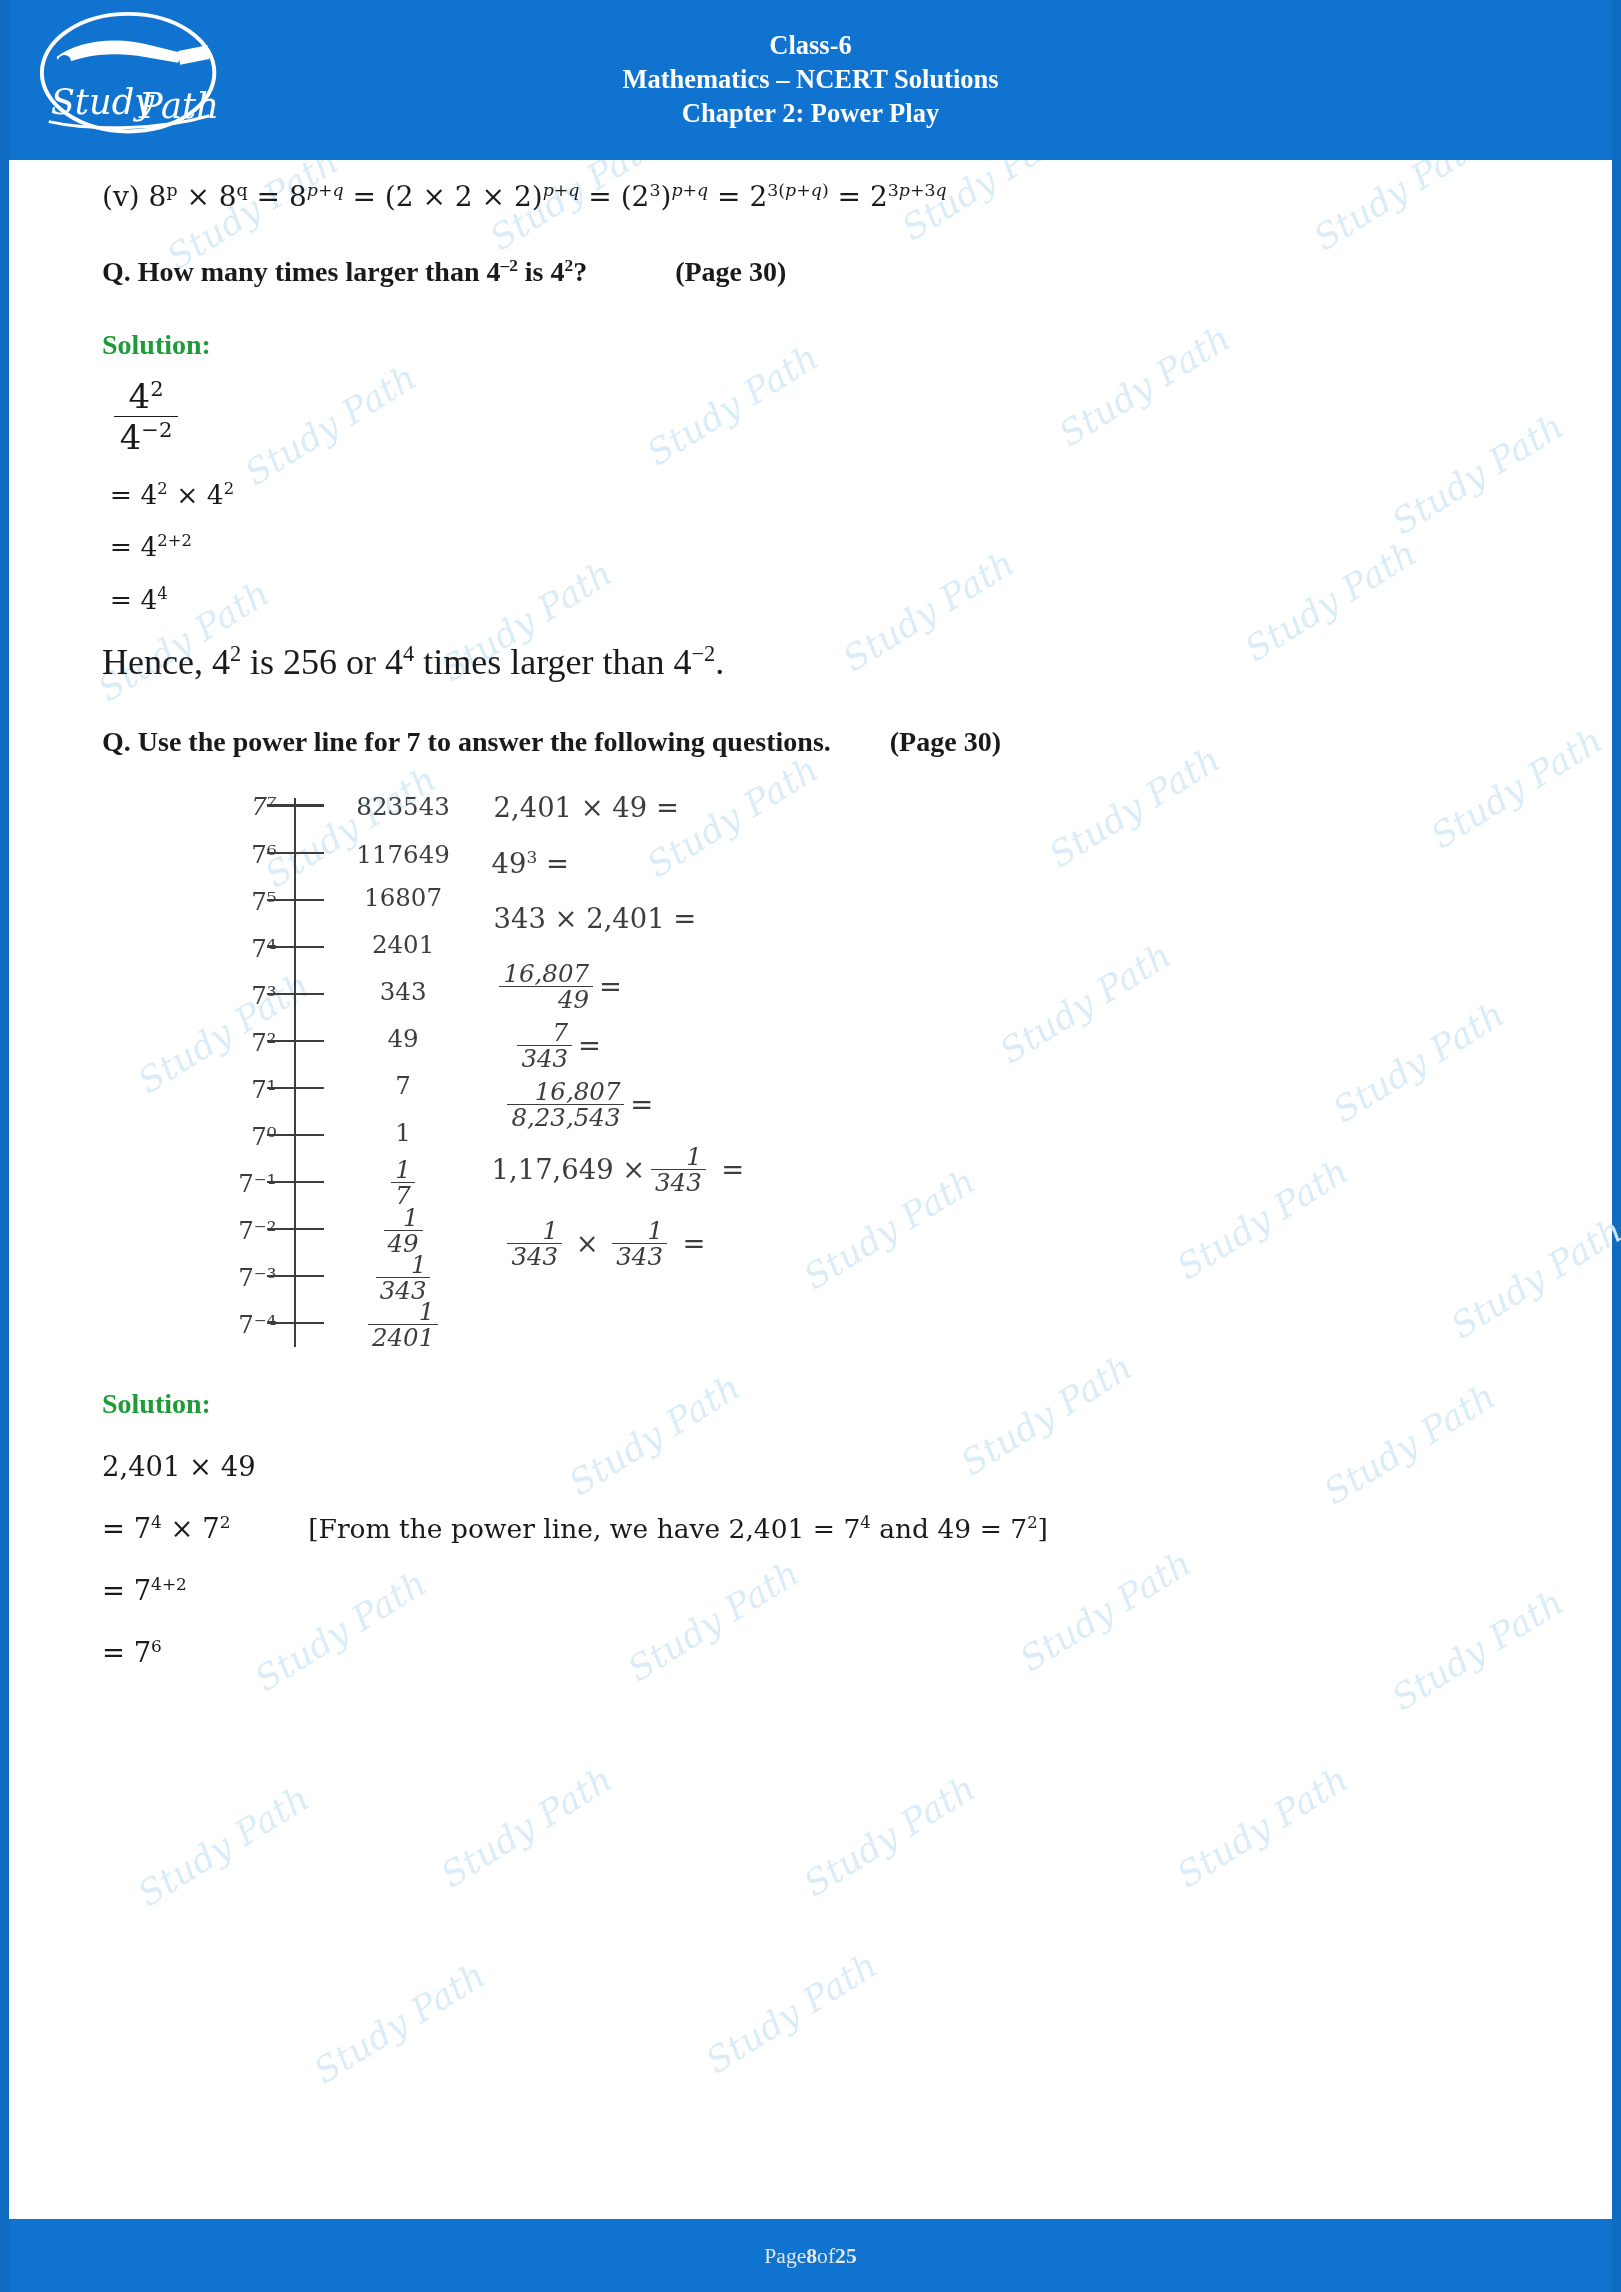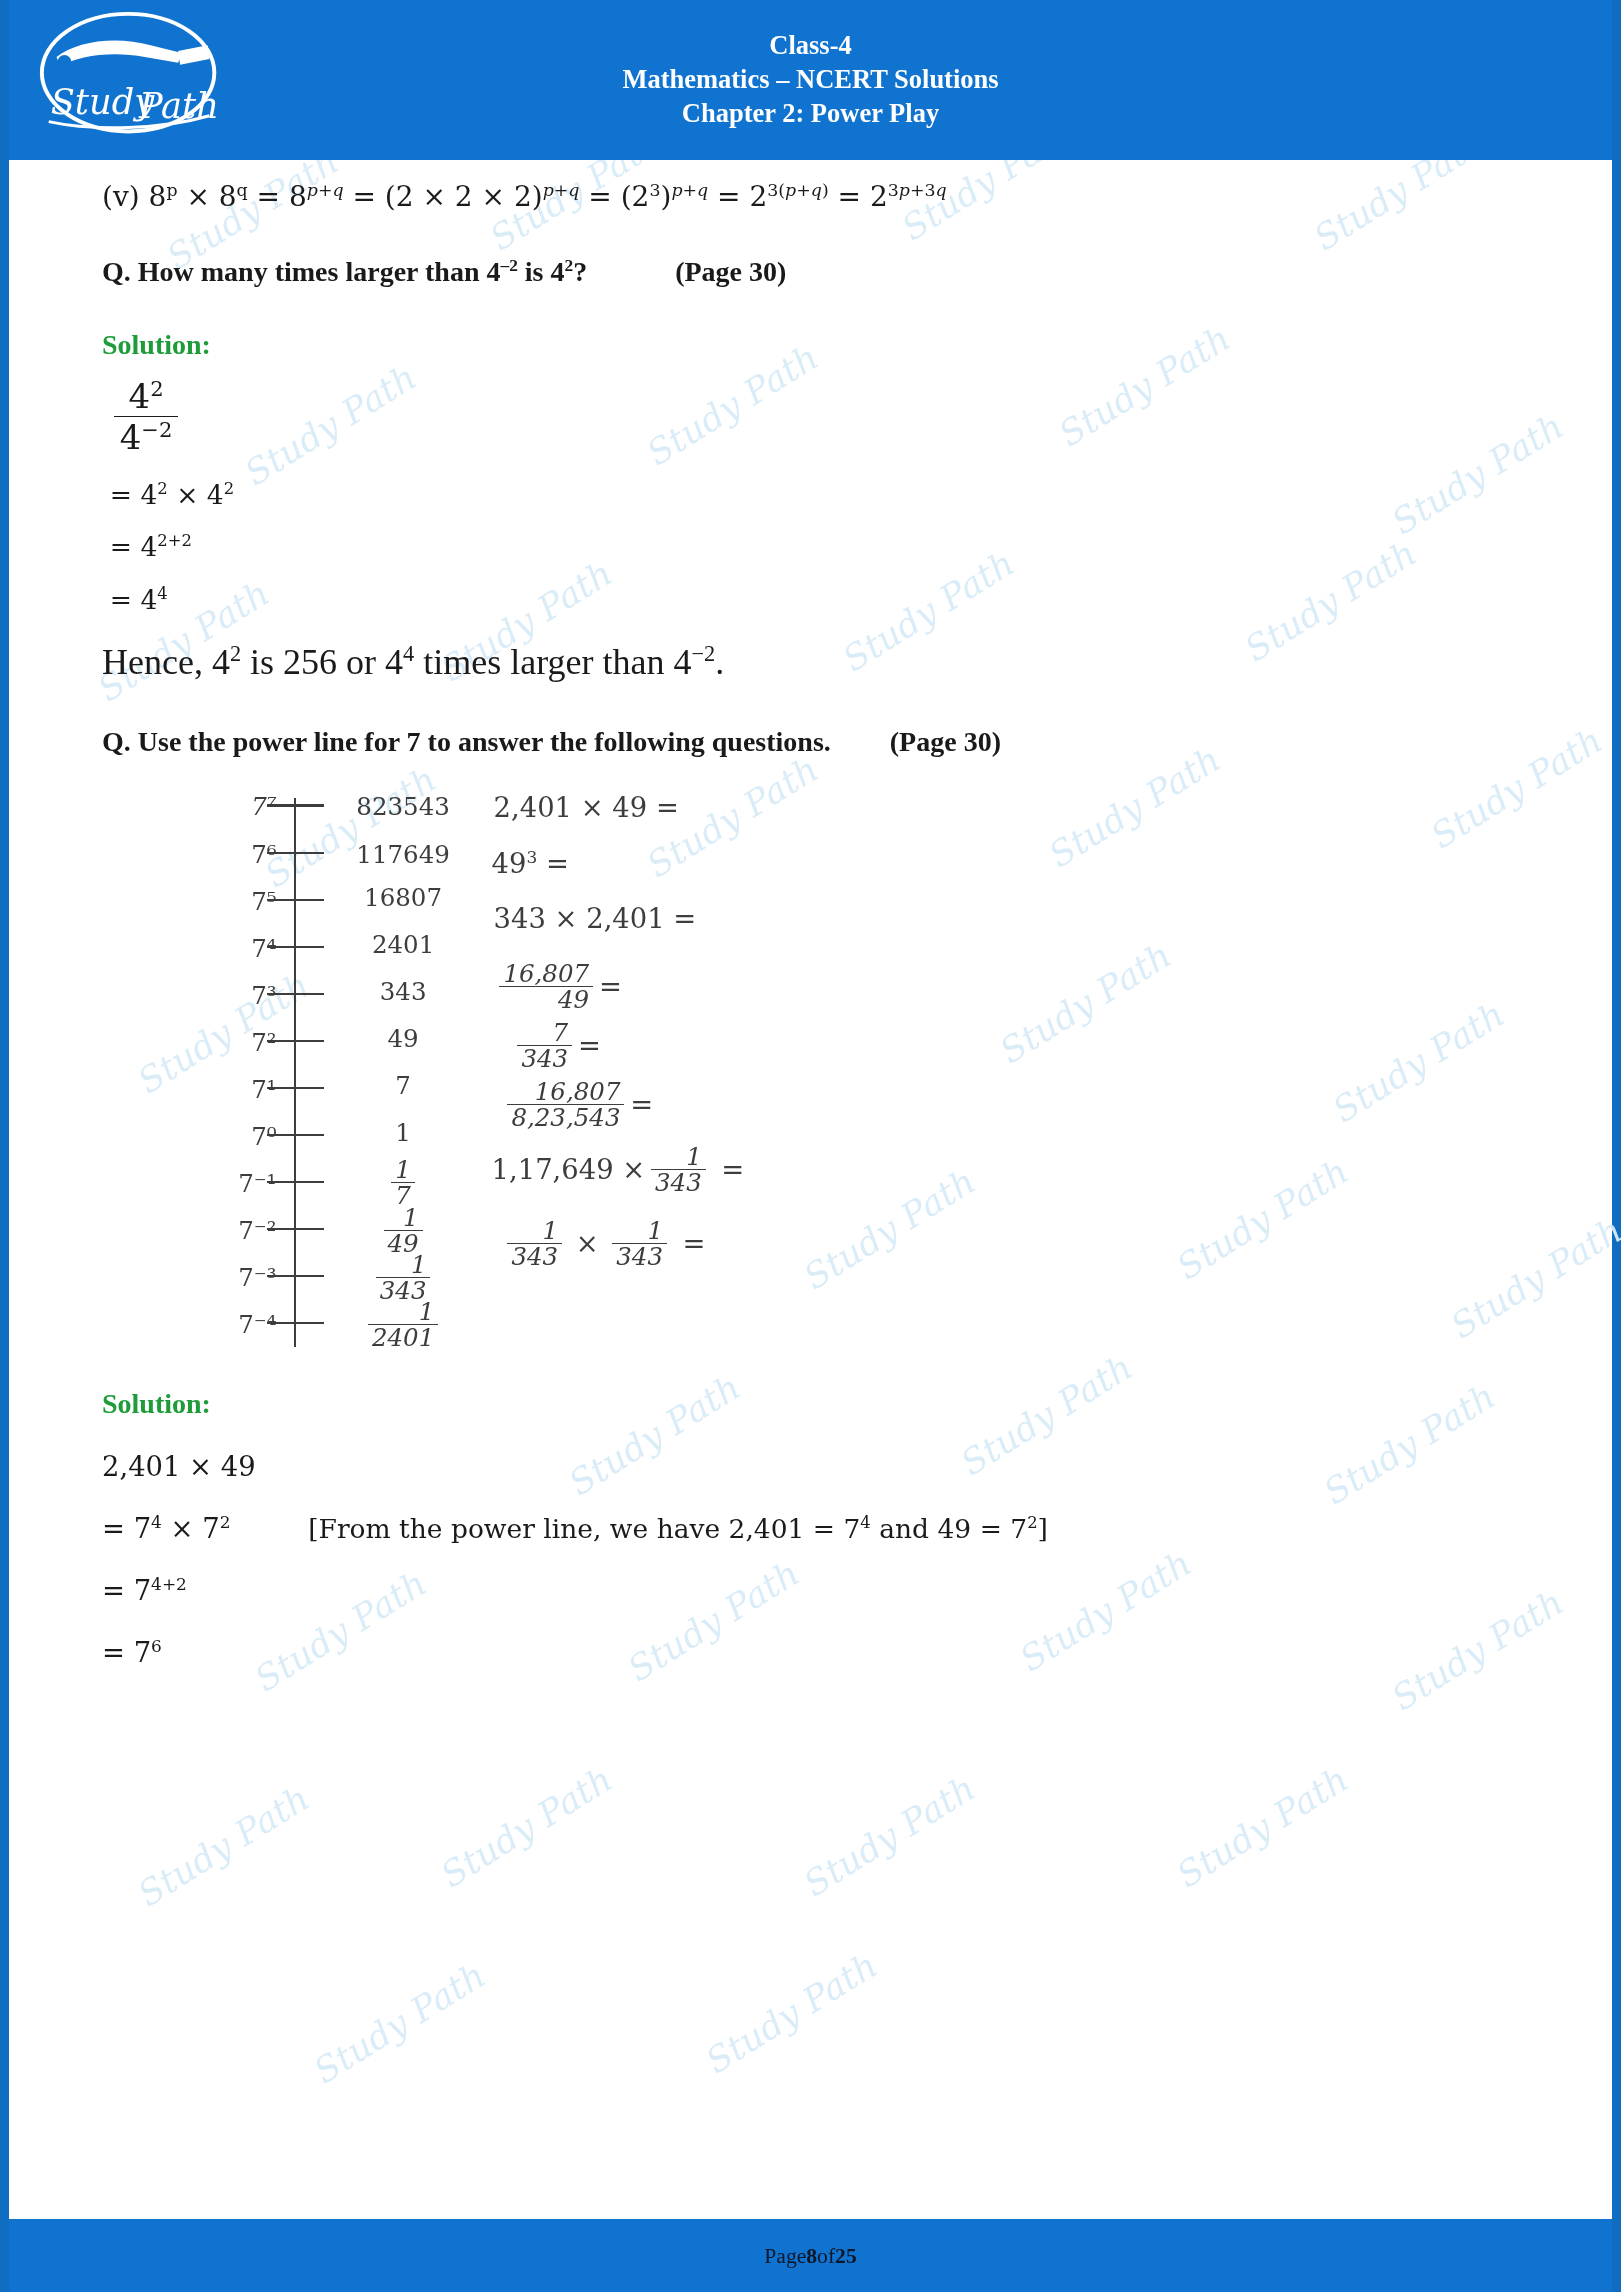--- a/index.html
+++ b/index.html
@@ -58,21 +58,21 @@
   .header-line3 {
     font-size: 26.5px;
     font-weight: bold;
   }
   
   .footer {
     position: absolute;
     left: 0; right: 0; bottom: 0;
     height: 74px;
     background: #0f73cf;
-    color: #0f172a;
+    color: #e5e5e5;
     display: flex;
     align-items: center;
     justify-content: center;
     font-size: 21.6px;
     font-family: "Liberation Serif", serif;
   }
   .footer b { font-weight: bold; }
   
   .wm-layer {
     position: absolute;
@@ -232,21 +232,21 @@
           <path d="M22 52 C42 36, 82 30, 118 40 L150 48 L146 58 L112 52 C80 46, 44 50, 26 62 Z" fill="#ffffff"></path>
           <path d="M146 46 L176 40 L178 54 L148 60 Z" fill="#ffffff"></path>
           <circle cx="30" cy="57" r="7" fill="#0f73cf"></circle>
         </g>
         <text x="16" y="110" font-family="DejaVu Serif, serif" font-style="italic" font-size="36" fill="#ffffff">Study</text>
         <text x="106" y="114" font-family="DejaVu Serif, serif" font-style="italic" font-size="36" fill="#ffffff">Path</text>
         <path d="M14 118 C60 128, 130 126, 178 112" fill="none" stroke="#ffffff" stroke-width="3"></path>
       </svg>
     </div>
     <div class="header-titles">
-      <div class="header-line1">Class-4</div>
+      <div class="header-line1">Class-6</div>
       <div class="header-line2">Mathematics – NCERT Solutions</div>
       <div class="header-line3">Chapter 2: Power Play</div>
     </div>
   </div>
 
   <div class="wm-layer">
     <div class="wm" style="left:147px; top:29px;">Study Path</div>
     <div class="wm" style="left:470px; top:9.8px;">Study Path</div>
     <div class="wm" style="left:882px; top:0px;">Study Path</div>
     <div class="wm" style="left:1294px; top:9.8px;">Study Path</div>

